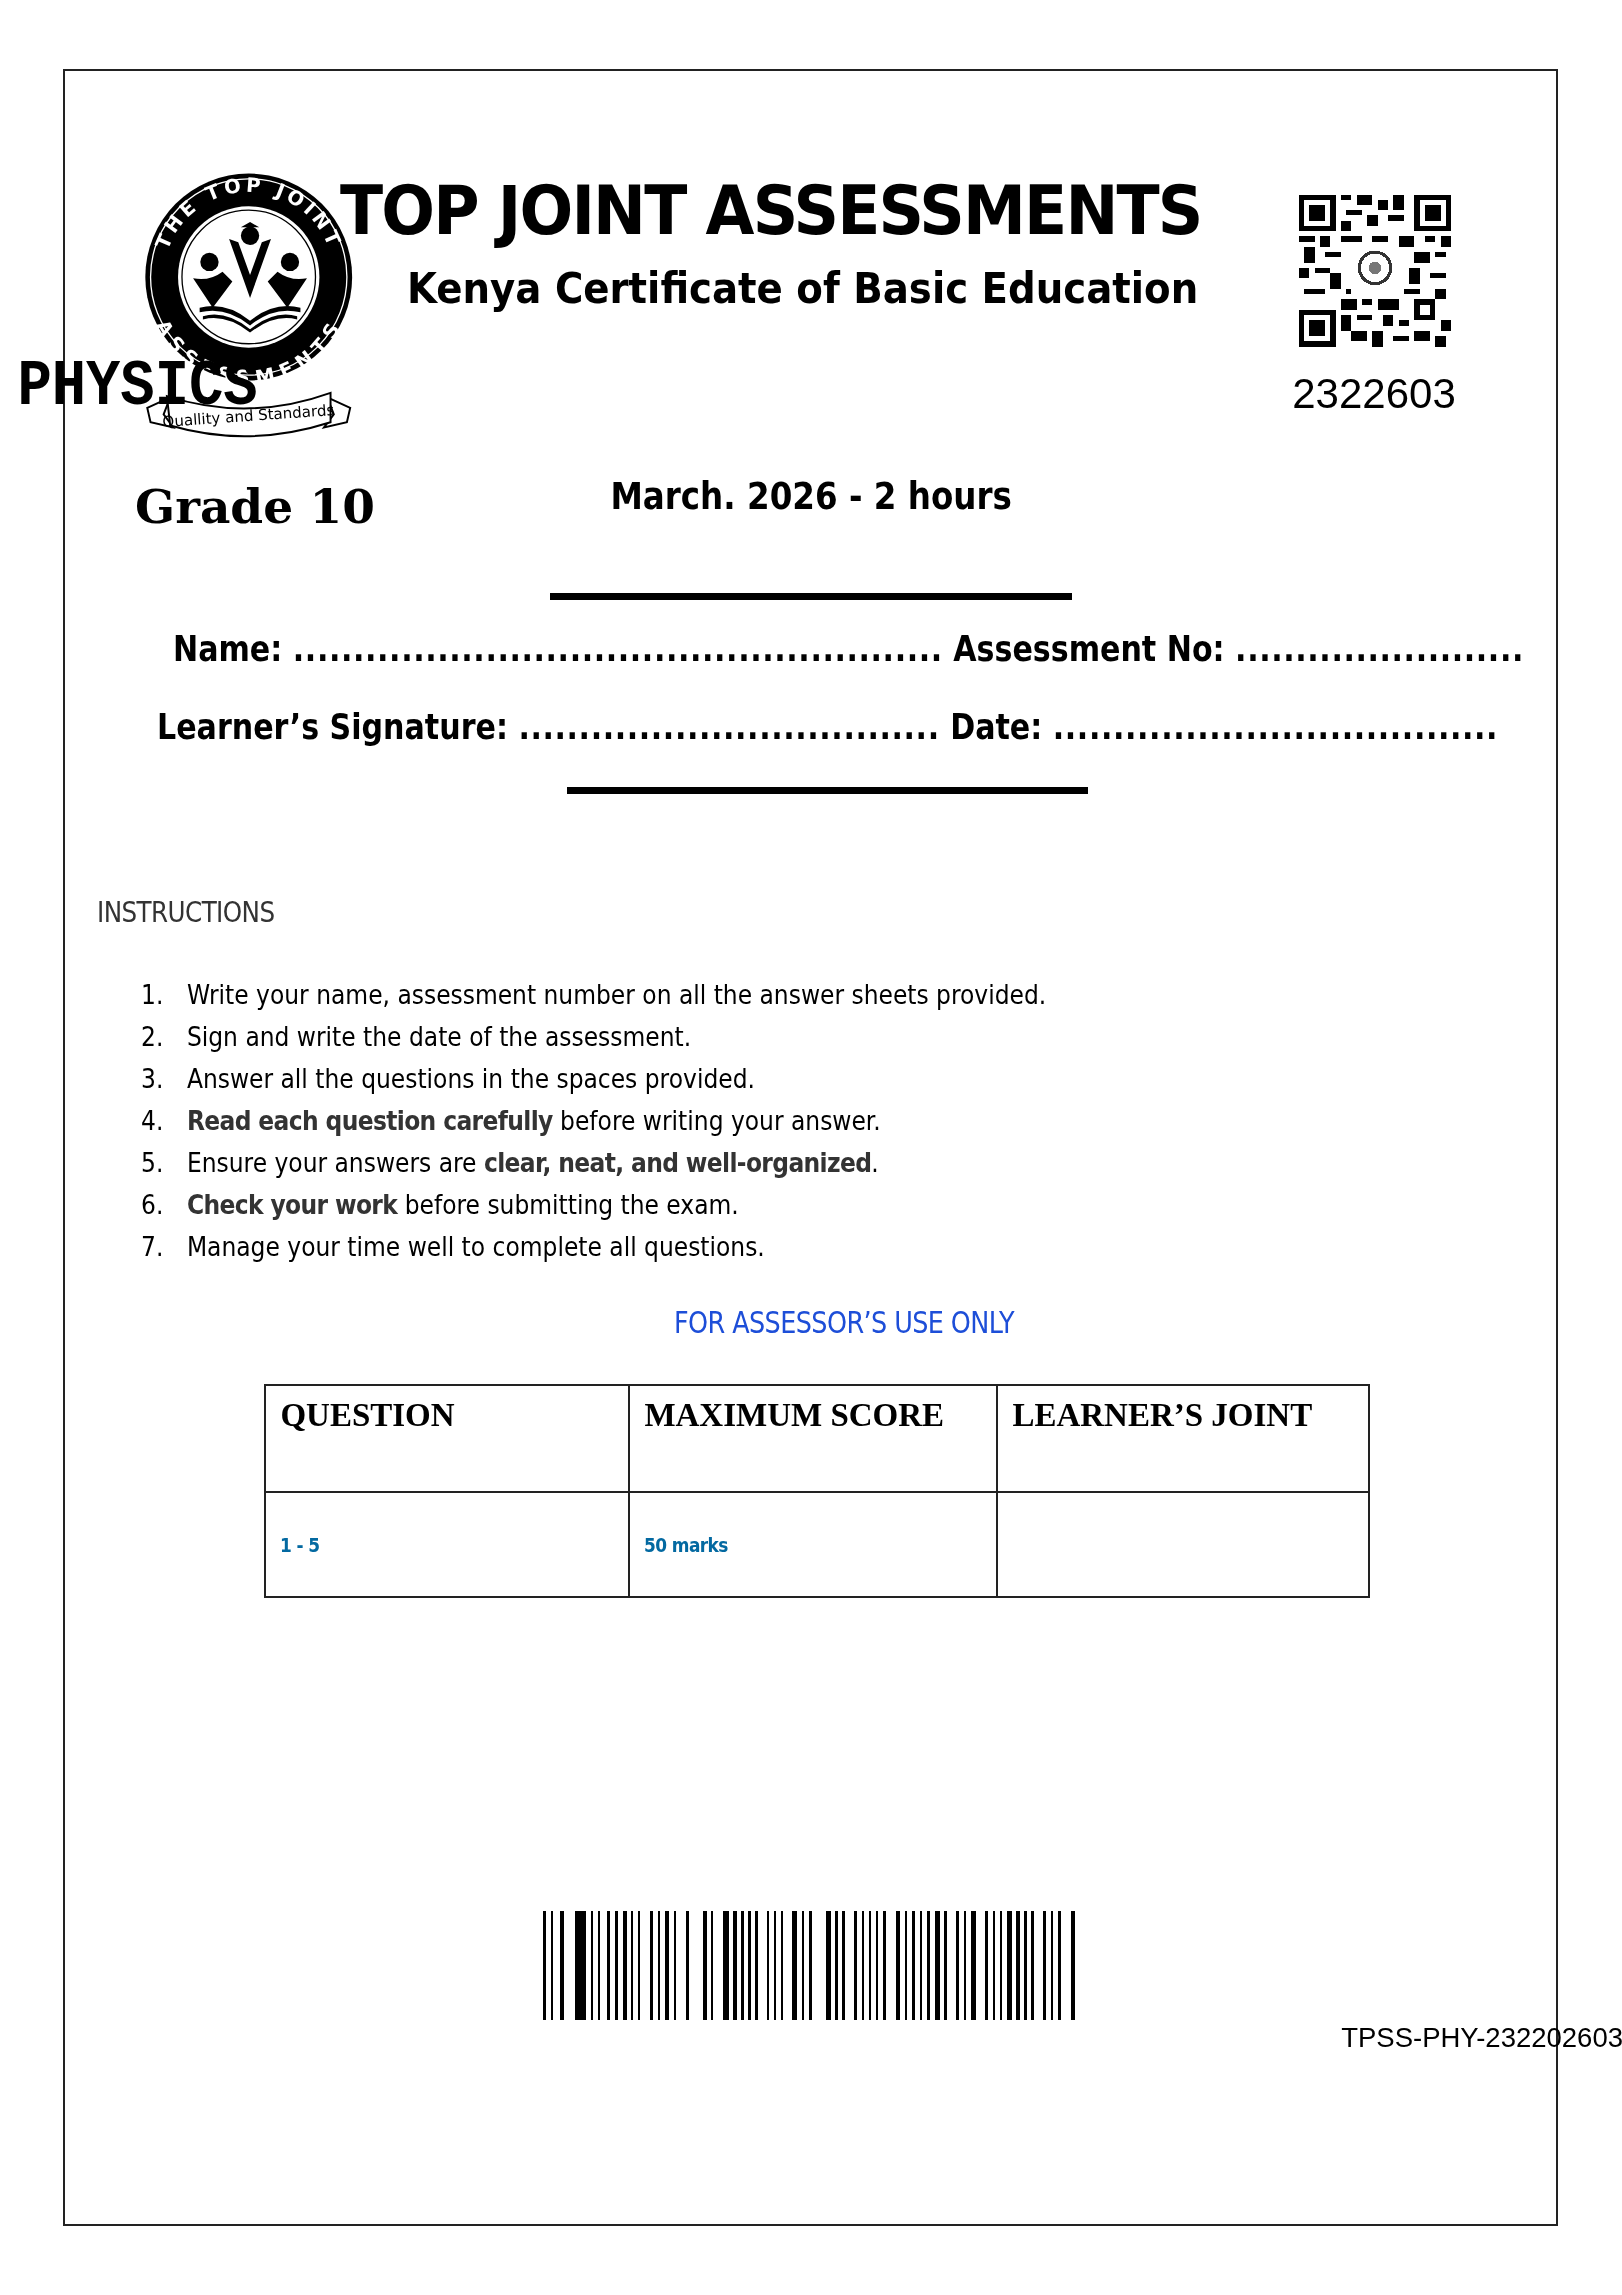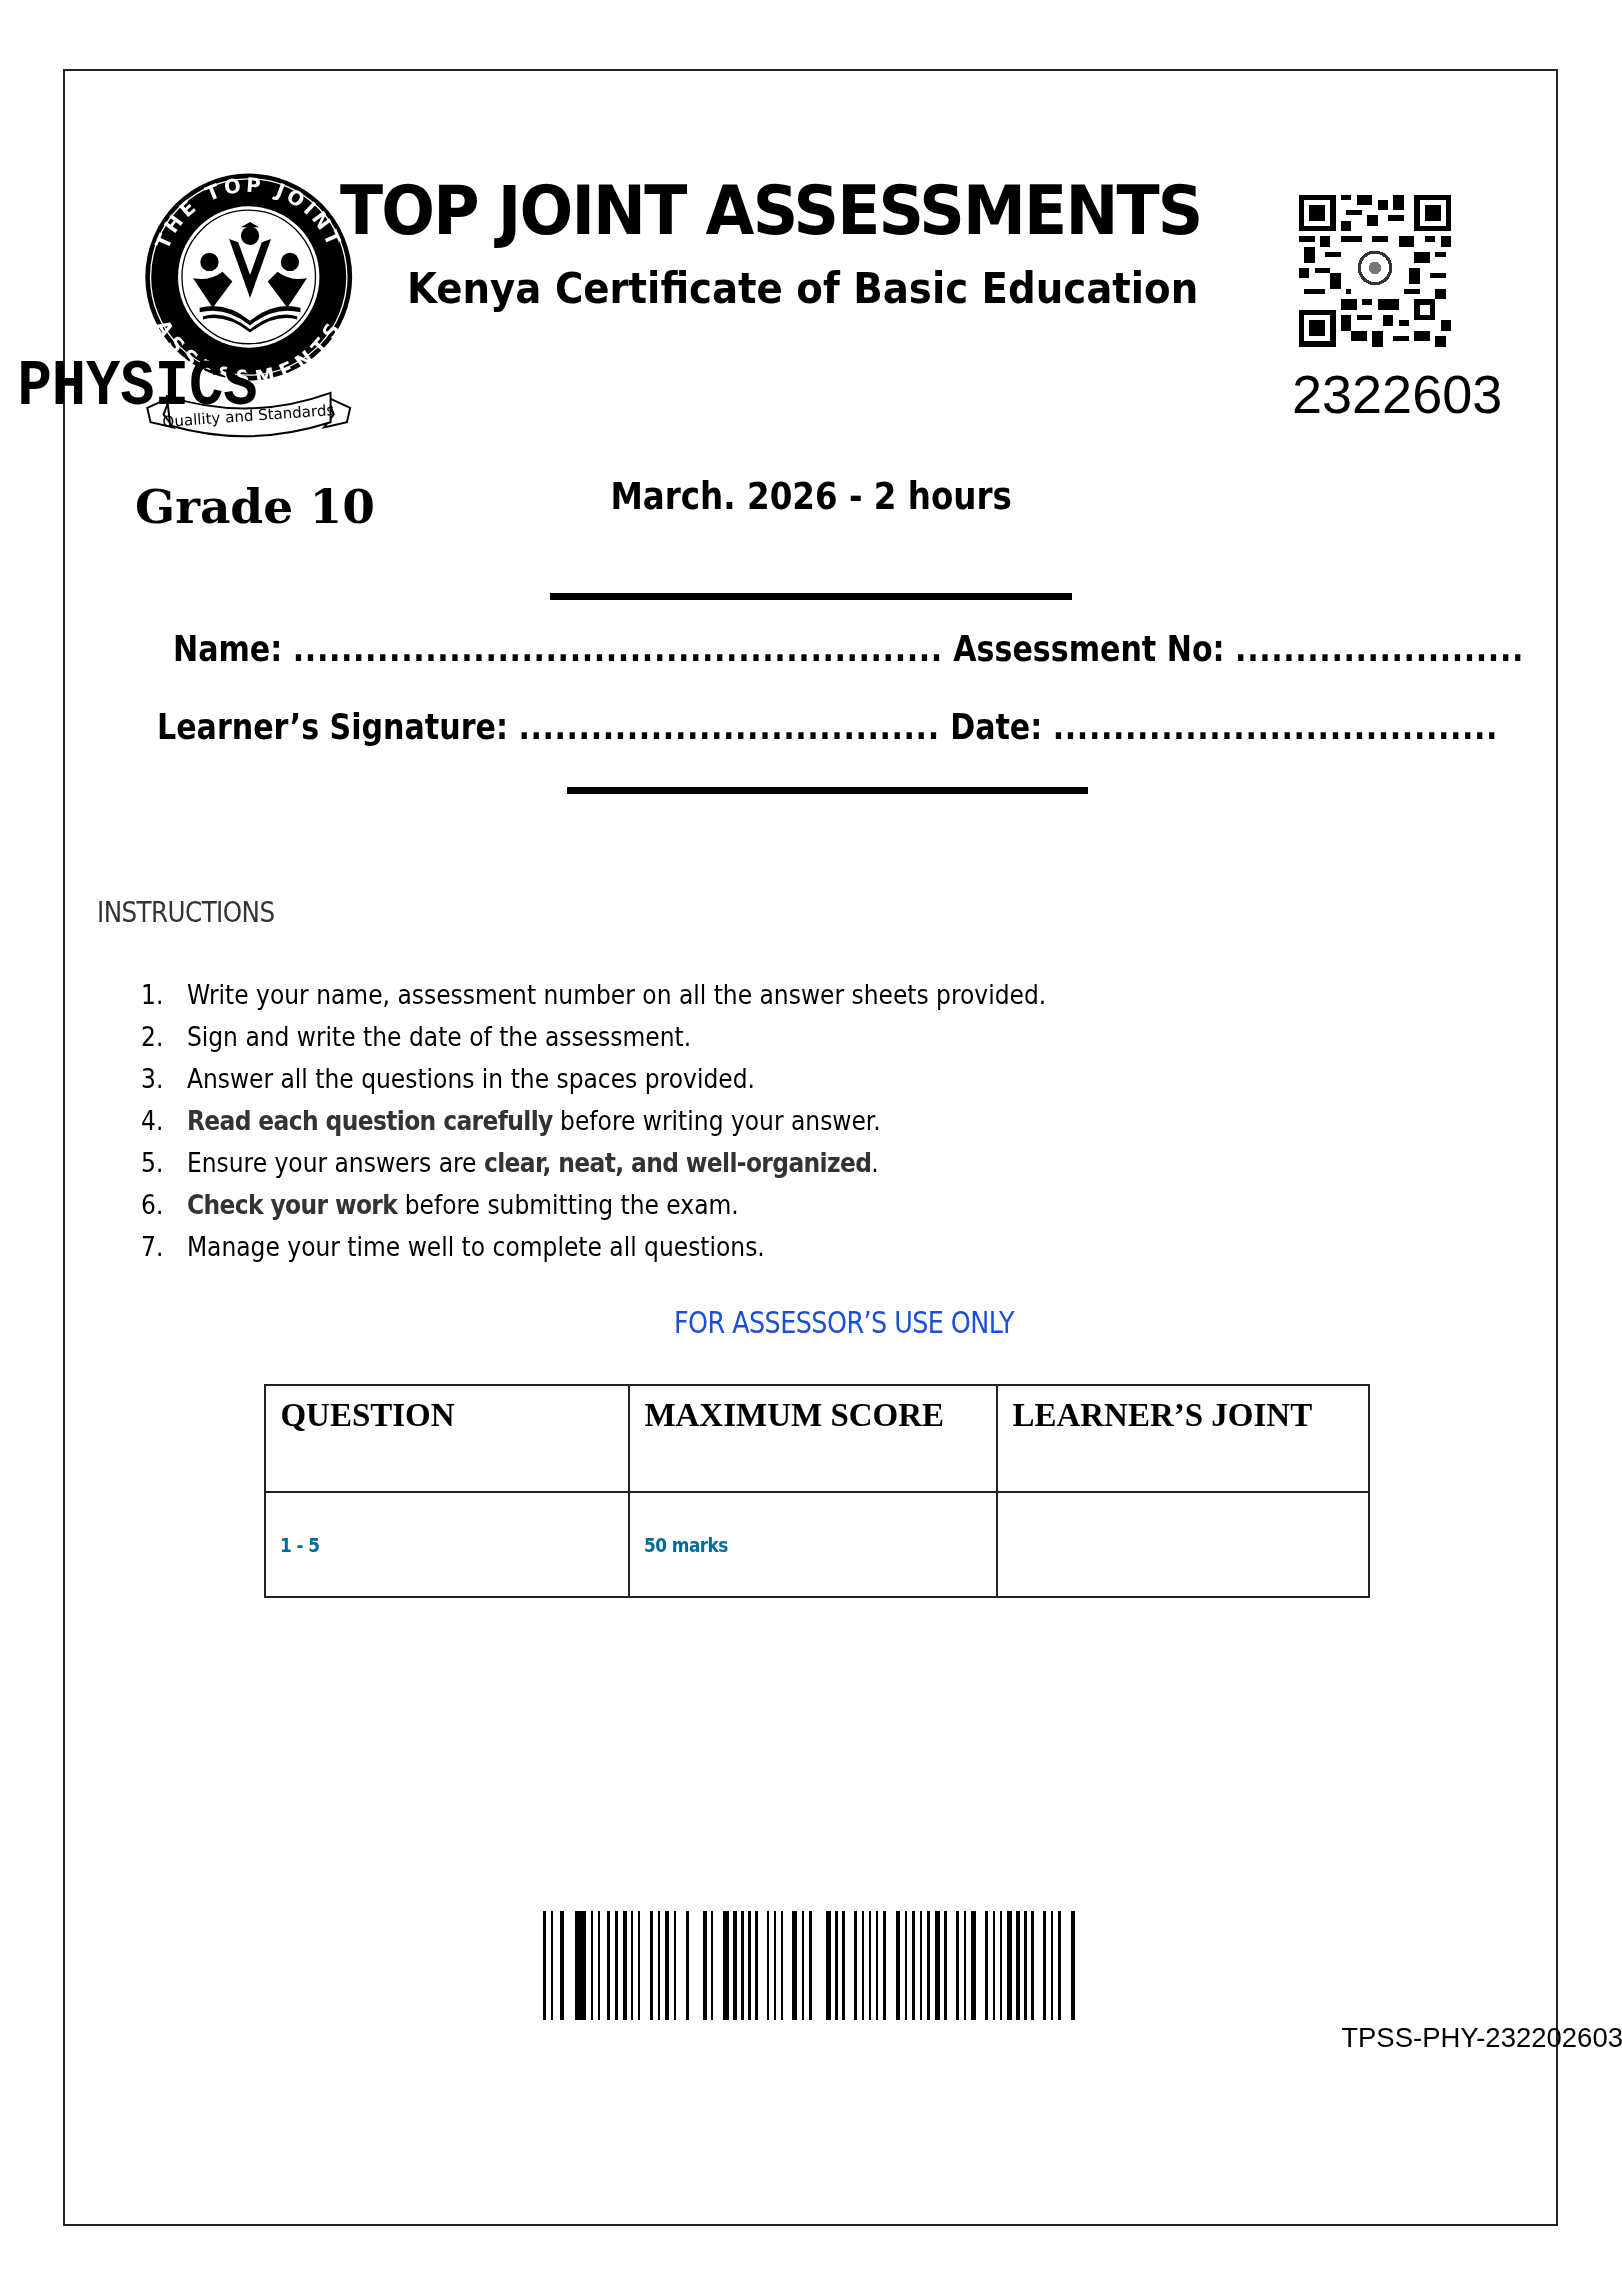--- a/index.html
+++ b/index.html
@@ -11,21 +11,21 @@
   .logo { left: 134px; top: 167px; width: 236px; height: 288px; }
   .title { left: 340px; top: 171px; width: 949px; font-family: "DejaVu Sans", sans-serif; font-weight: bold; font-size: 68px; letter-spacing: -2px; line-height: 79px; white-space: nowrap; transform: scaleX(0.93); transform-origin: left top; }
   .subtitle { left: 0; width: 1623px; top: 265px; text-align: center; padding-left: 0; font-family: "DejaVu Sans", sans-serif; font-weight: bold; font-size: 43px; line-height: 46px; }
   .subtitle span { display: inline-block; margin-left: -17px; transform: scaleX(0.9); }
   .subject { left: 0; width: 1623px; top: 345px; text-align: left; font-family: Liberation Mono, monospace; font-weight: bold; font-size: 65px; line-height: 85px; }
   .subject span { display: inline-block; margin-left: 1.3px; transform: scaleX(0.88); }
   .exam-date { left: 0; width: 1623px; top: 471px; text-align: center; font-family: "DejaVu Sans", sans-serif; font-weight: bold; font-size: 37px; line-height: 52px; }
   .exam-date span { display: inline-block; margin-left: 0px; transform: scaleX(0.88); }
   .grade { left: 135px; top: 474px; font-family: "DejaVu Serif", serif; font-weight: bold; font-size: 47px; line-height: 65px; }
   .qr { left: 1299px; top: 192px; width: 152px; height: 157px; }
-  .qr-number { left: 1292px; top: 368px; width: 164px; text-align: center; font-family: "Liberation Sans", sans-serif; font-size: 54px; line-height: 52px; }
+  .qr-number { left: 1292px; top: 368px; width: 164px; text-align: center; font-family: "Liberation Sans", sans-serif; font-size: 42px; line-height: 52px; }
 
   .rule { height: 6.5px; background: #000; }
   .rule-top { left: 550px; top: 593px; width: 522px; }
   .rule-bottom { left: 567px; top: 787px; width: 521px; }
 
   .form-row { font-family: "DejaVu Sans", sans-serif; font-weight: bold; font-size: 35px; line-height: 52px; white-space: nowrap; }
   .form-row .inner { display: inline-block; transform: scaleX(0.86); transform-origin: left center; }
   .form-row-1 { left: 173px; top: 623px; }
   .form-row-2 { left: 157px; top: 701px; }
   .dots { letter-spacing: 0.7px; font-weight: bold; }

